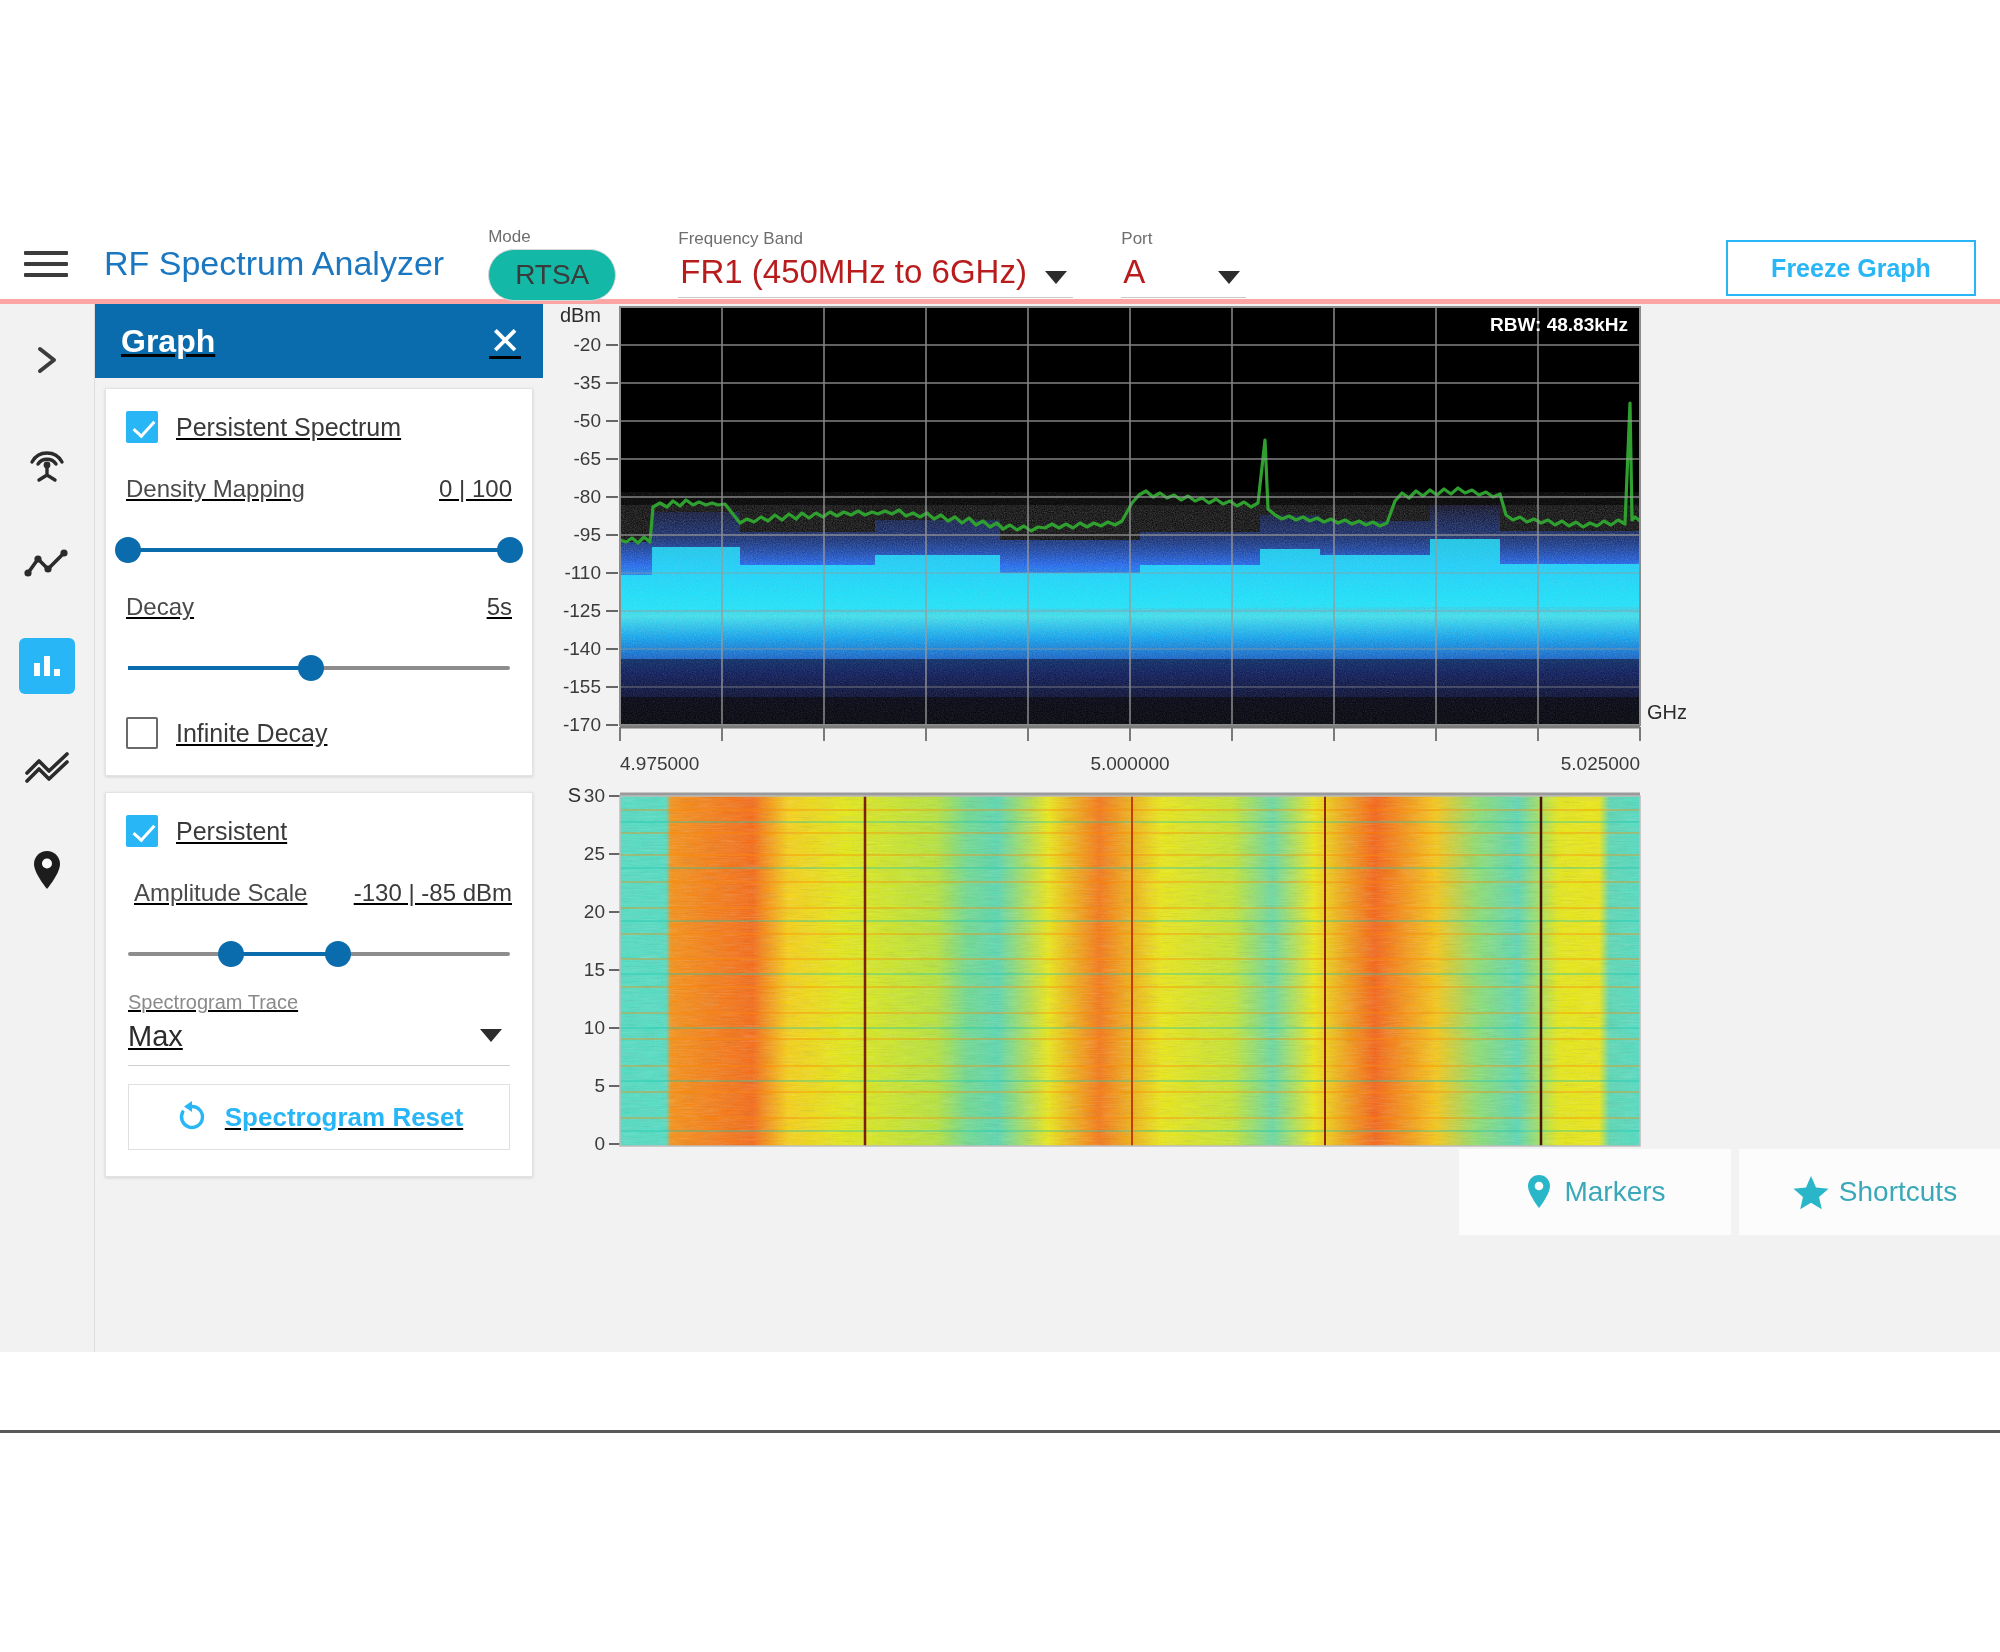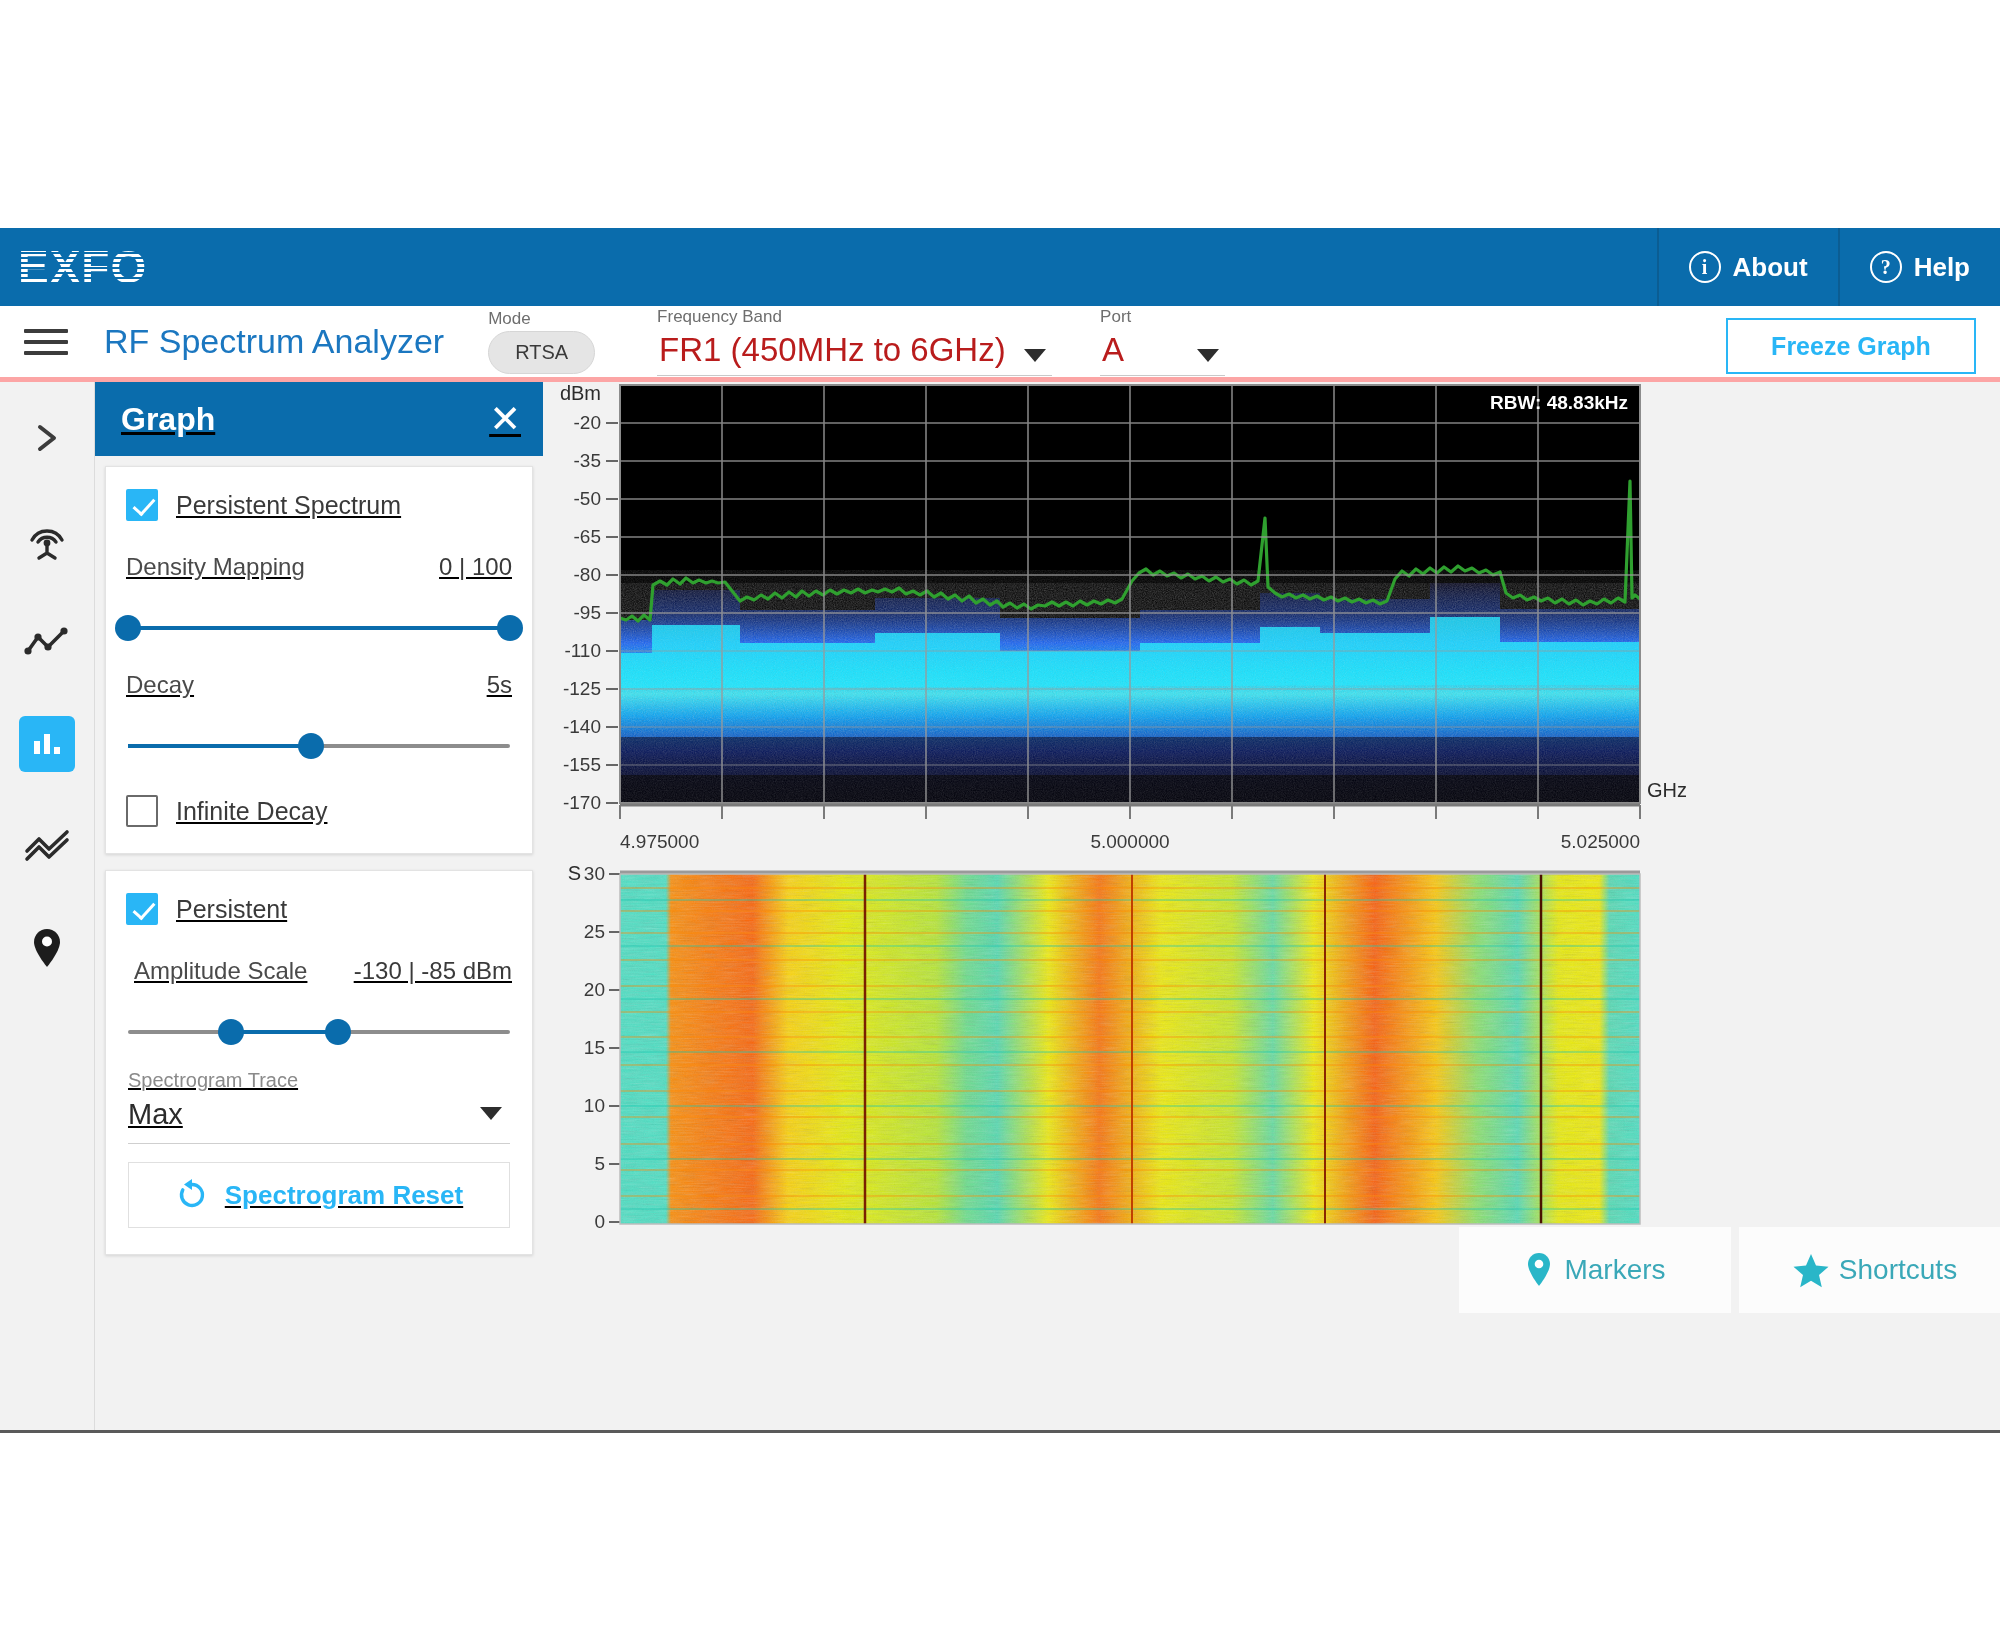--- a/index.html
+++ b/index.html
@@ -74,22 +74,22 @@
     margin-left: 36px;
     font-size: 34px; color: #1b77c0; font-weight: normal;
     white-space: nowrap;
   }
   .field { position: relative; margin-left: 40px; }
   .field-label {
     font-size: 17px; color: #6e6e6e; display: block; margin-bottom: 2px;
   }
   .mode-pill {
     border: 1px solid #d6d6d6; border-radius: 26px;
-    padding: 9px 26px; font-size: 20px; color: #3a3a3a;
-    display: inline-block; cursor: pointer; background: #e5e5e5;
+    padding: 9px 26px; font-size: 28px; color: #3a3a3a;
+    display: inline-block; cursor: pointer; background: #14b8a6;
   }
   .mode-wrap { margin-left: 44px; }
   .select-field { position: relative; }
   .select-val {
     font-size: 33px; color: #b91c1c;
     border-bottom: 1px solid #c9c9c9;
     padding: 2px 46px 6px 2px; min-width: 60px;
     cursor: pointer; white-space: nowrap;
   }
   .caret {
@@ -209,33 +209,20 @@
     background: rgba(255,255,255,0.72);
     display: flex; align-items: center; justify-content: center; gap: 10px;
     color: #3aa8b8; font-size: 28px; cursor: pointer;
   }
 </style>
 </head>
 <body>
 
 <div id="app">
 
-  <div class="brandbar">
-    <div class="logo">EXFO</div>
-    <div class="brand-actions">
-      <div class="brand-btn">
-        <span class="circ-icon">i</span>
-        <span>About</span>
-      </div>
-      <div class="brand-btn">
-        <span class="circ-icon">?</span>
-        <span>Help</span>
-      </div>
-    </div>
-  </div>
 
   <div class="toolbar">
     <div class="hamburger">
       <span></span>
         <span></span>
         <span></span>
     </div>
     <div class="app-title">RF Spectrum Analyzer</div>
 
     <div class="mode-wrap">

